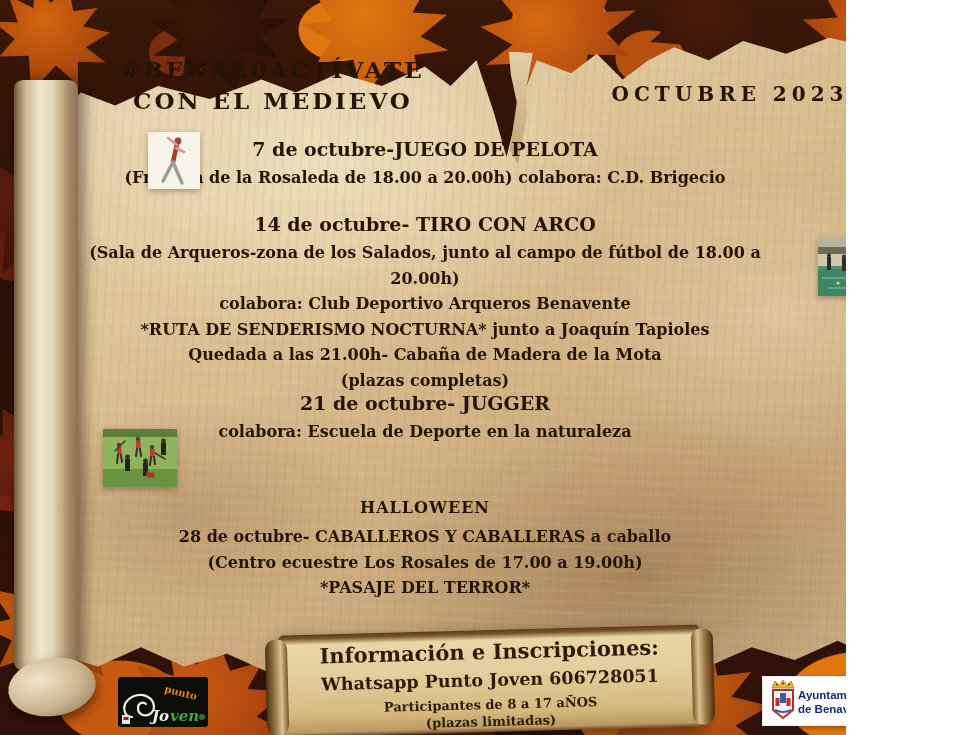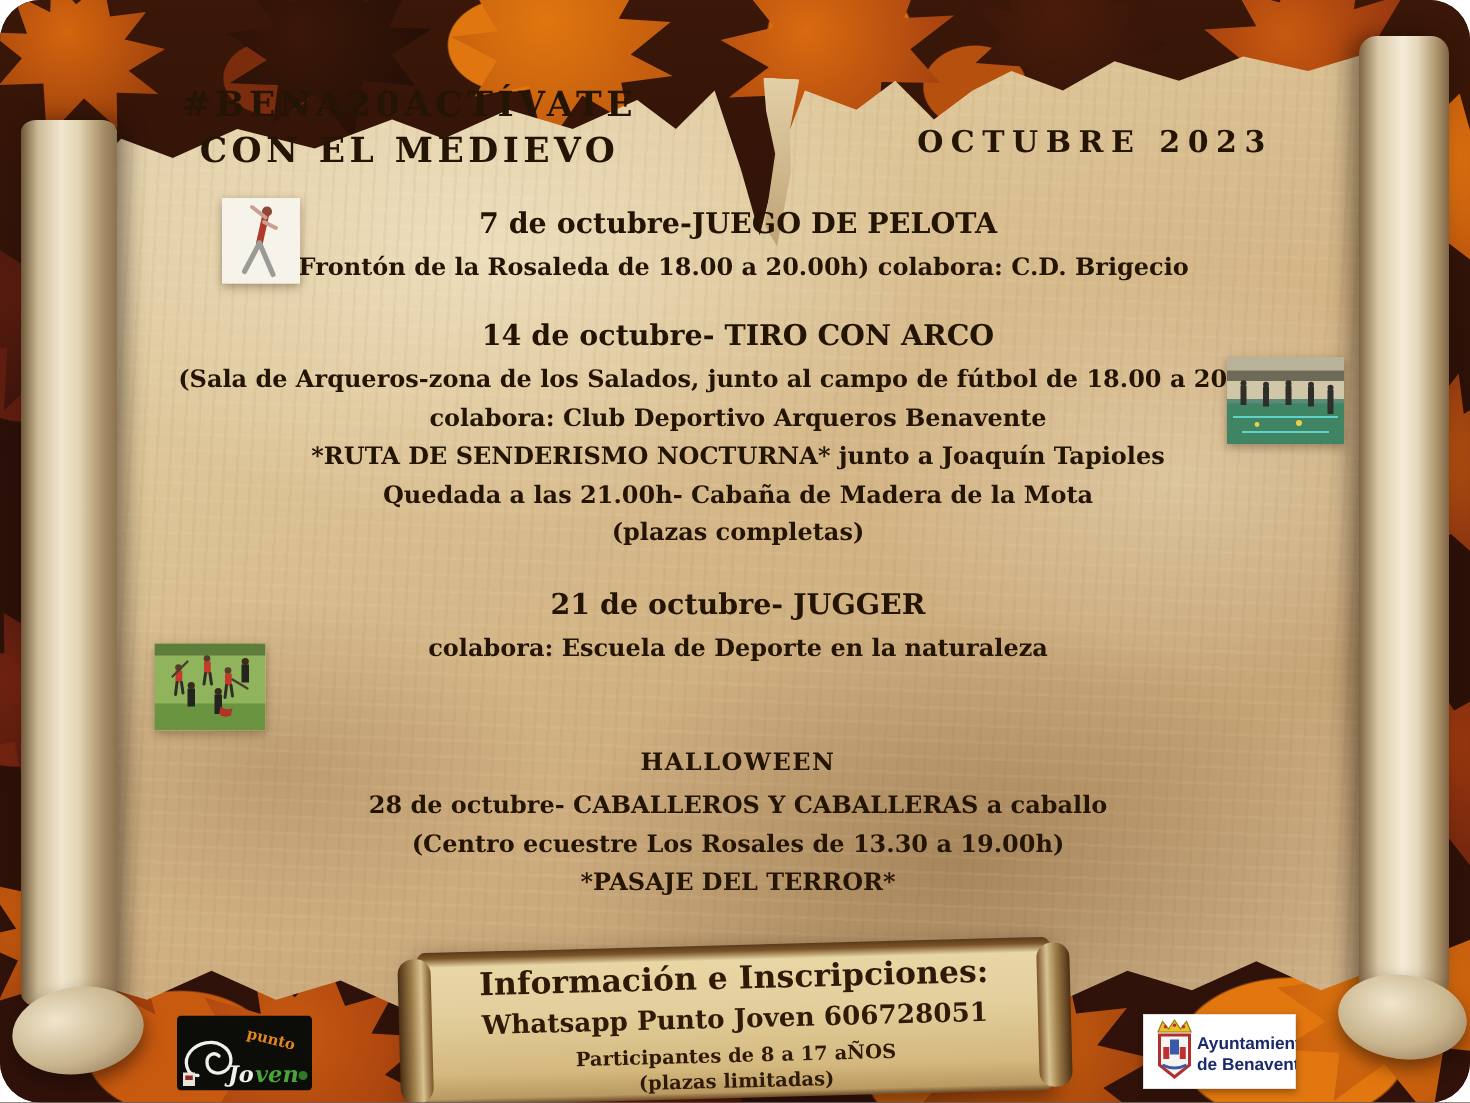--- a/index.html
+++ b/index.html
@@ -1,20 +1,19 @@
 <!DOCTYPE html>
 <html><head>
 <meta charset="utf-8">
 <style>
   html,body{margin:0;padding:0;}
   #stage{
-    position:relative;width:980px;height:735px;overflow:hidden;
+    position:relative;width:846px;height:735px;overflow:hidden;
     font-family:"DejaVu Serif",serif;font-weight:700;color:#241404;
     background:#2a1008;
-    border-radius:27px;
   }
   
   #bg{
     position:absolute;inset:0;z-index:0;
     background-image:
       radial-gradient(60px 45px at 340px 30px, #e0760f 0 68%, transparent 70%),
       radial-gradient(70px 50px at 560px 22px, #d96a10 0 68%, transparent 70%),
       radial-gradient(50px 40px at 650px 58px, #b5500e 0 68%, transparent 70%),
       radial-gradient(45px 35px at 180px 52px, #7a2c0d 0 68%, transparent 70%),
       radial-gradient(80px 60px at 942px 120px, #d4650f 0 68%, transparent 70%),
@@ -149,21 +148,21 @@
   </div>
 
   <div id="ev3" class="txt ev">
     <div class="t">21 de octubre- JUGGER</div>
     <div class="l">colabora: Escuela de Deporte en la naturaleza</div>
   </div>
 
   <div id="ev4" class="txt ev">
     <div class="t">HALLOWEEN</div>
     <div class="l">28 de octubre- CABALLEROS Y CABALLERAS a caballo</div>
-    <div class="l">(Centro ecuestre Los Rosales de 13.30 a 19.00h)</div>
+    <div class="l">(Centro ecuestre Los Rosales de 17.00 a 19.00h)</div>
     <div class="l">*PASAJE DEL TERROR*</div>
   </div>
 
   <div id="ph-pelota" class="photo">
     <svg width="52" height="57" viewBox="0 0 52 57" xmlns="http://www.w3.org/2000/svg">
       <rect width="52" height="57" fill="#f6f3ea"></rect>
       <circle cx="30" cy="9" r="3.4" fill="#8a4a3a"></circle>
       <path d="M29 12 L25 30" stroke="#b03a2a" stroke-width="4.5" stroke-linecap="round"></path>
       <path d="M29 13 L20 6" stroke="#c9a090" stroke-width="2.6" stroke-linecap="round"></path>
       <path d="M28 16 L36 20" stroke="#c9a090" stroke-width="2.6" stroke-linecap="round"></path>

